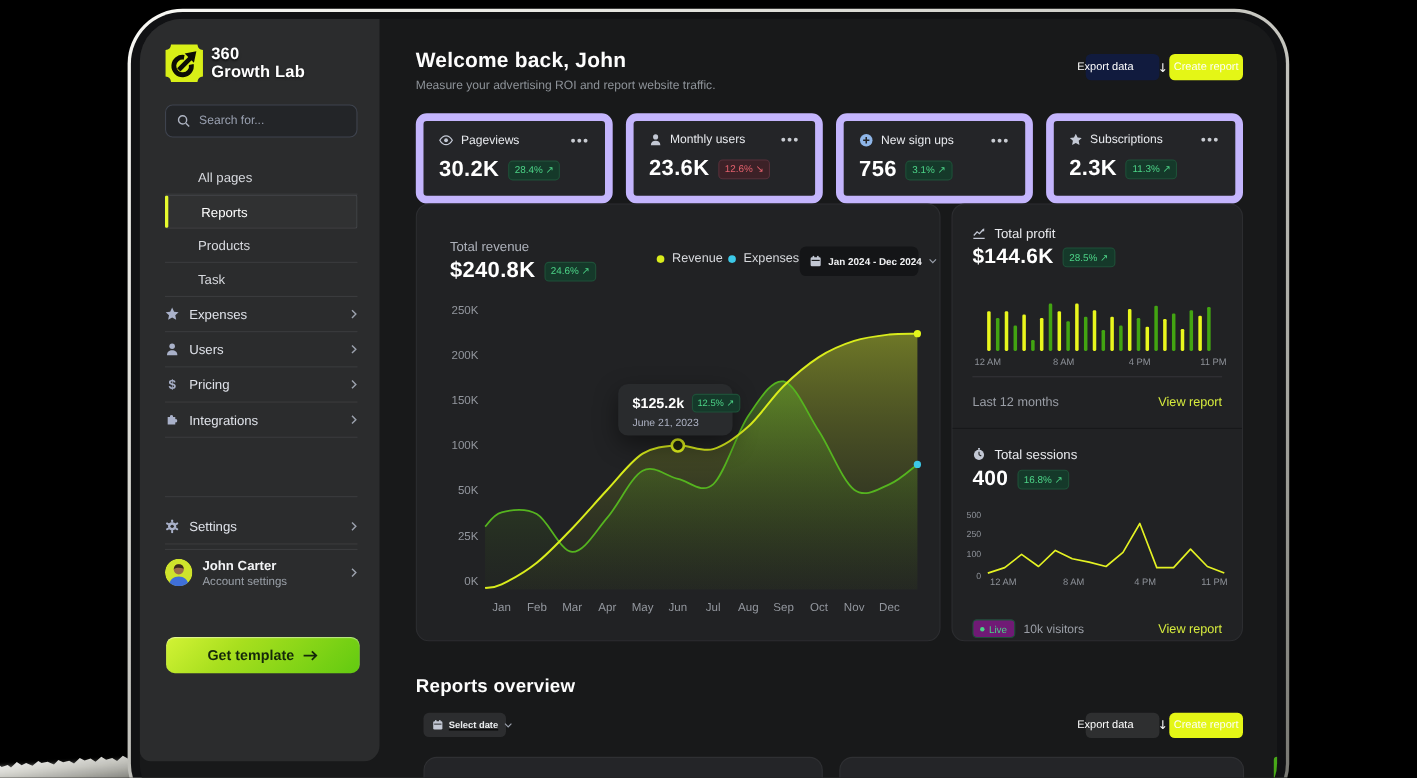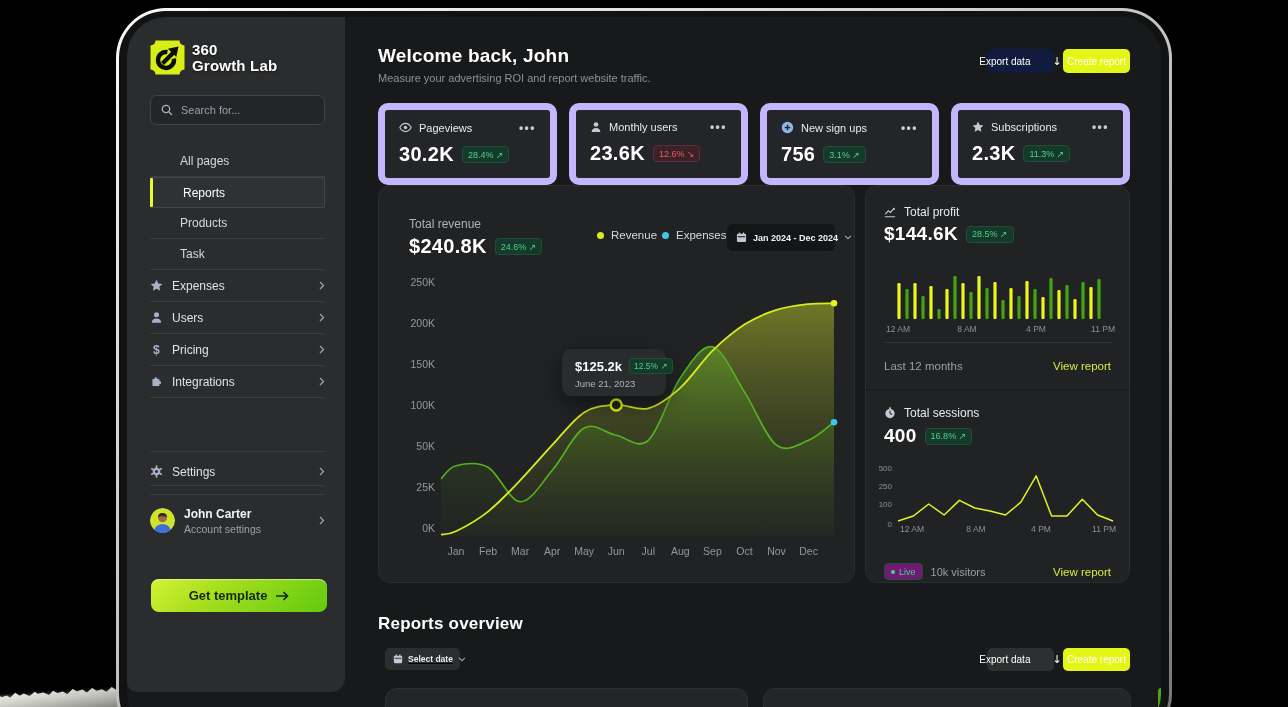--- a/index.html
+++ b/index.html
@@ -211,21 +211,21 @@
                 <path d="M3 6.5 H5.5 A1.8 1.8 0 1 1 9 6.5 H11.5 V9 A1.8 1.8 0 1 1 11.5 12.5 V15 H3 Z" fill="#a9b1c9" transform="translate(0,-1.5)"></path>
               </svg>
               <span class="lbl">Integrations</span>
               <svg class="chev" width="6" height="9" viewBox="0 0 6 9">
                 <path d="M1 1 L4.5 4.5 L1 8" fill="none" stroke="#9ba1ad" stroke-width="1.3"></path>
               </svg>
             </div>
           </div>
 
           <div class="nav2">
-            <div class="nav-row" style="height:35px; border-top:1px solid #3a3b3d; padding-top:6px">
+            <div class="nav-row" style="height:49px; border-top:1px solid #3a3b3d; padding-top:6px">
               <svg width="13" height="13" viewBox="0 0 16 16">
                 <g fill="#a9b1c9">
                   <circle cx="8" cy="8" r="4.6"></circle>
                   <g>
                     <rect x="6.9" y="0.4" width="2.2" height="3.4" rx="0.8"></rect>
                     <rect x="6.9" y="12.2" width="2.2" height="3.4" rx="0.8"></rect>
                     <rect x="6.9" y="0.4" width="2.2" height="3.4" rx="0.8" transform="rotate(60 8 8)"></rect>
                     <rect x="6.9" y="12.2" width="2.2" height="3.4" rx="0.8" transform="rotate(60 8 8)"></rect>
                     <rect x="6.9" y="0.4" width="2.2" height="3.4" rx="0.8" transform="rotate(-60 8 8)"></rect>
                     <rect x="6.9" y="12.2" width="2.2" height="3.4" rx="0.8" transform="rotate(-60 8 8)"></rect>

